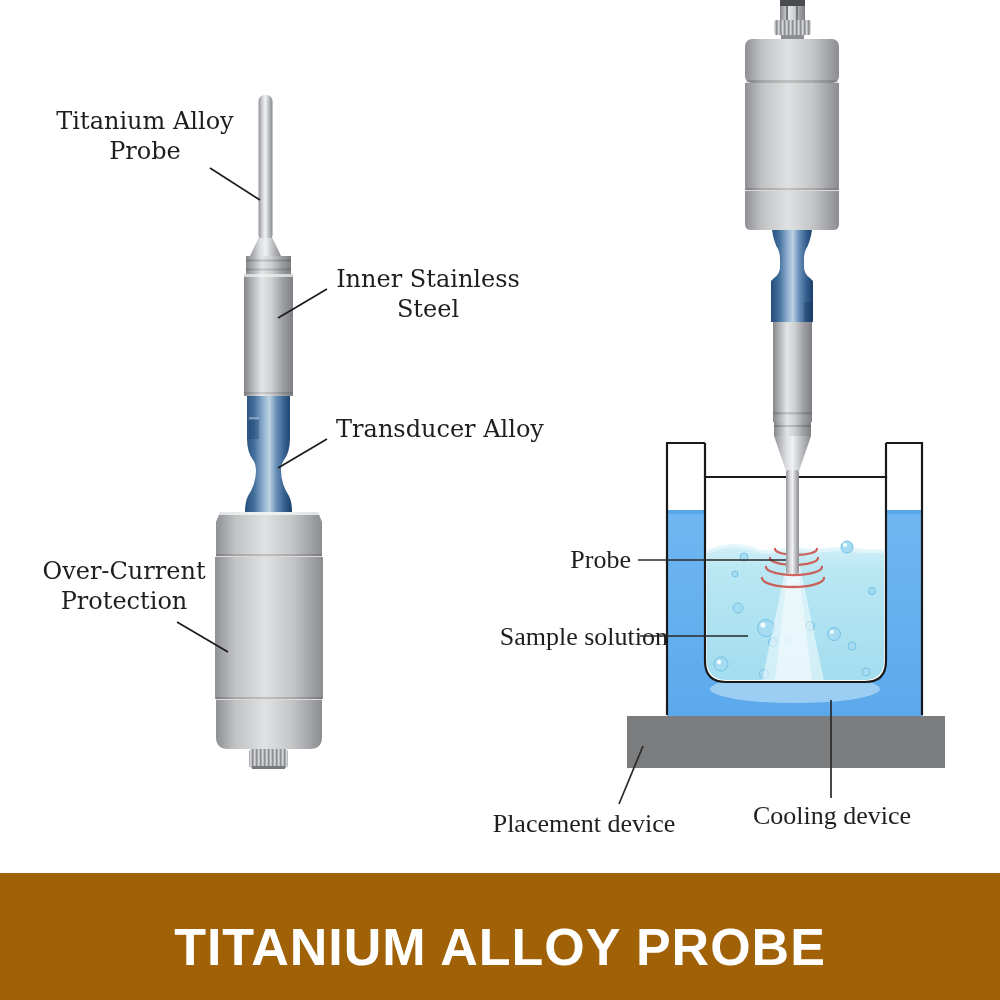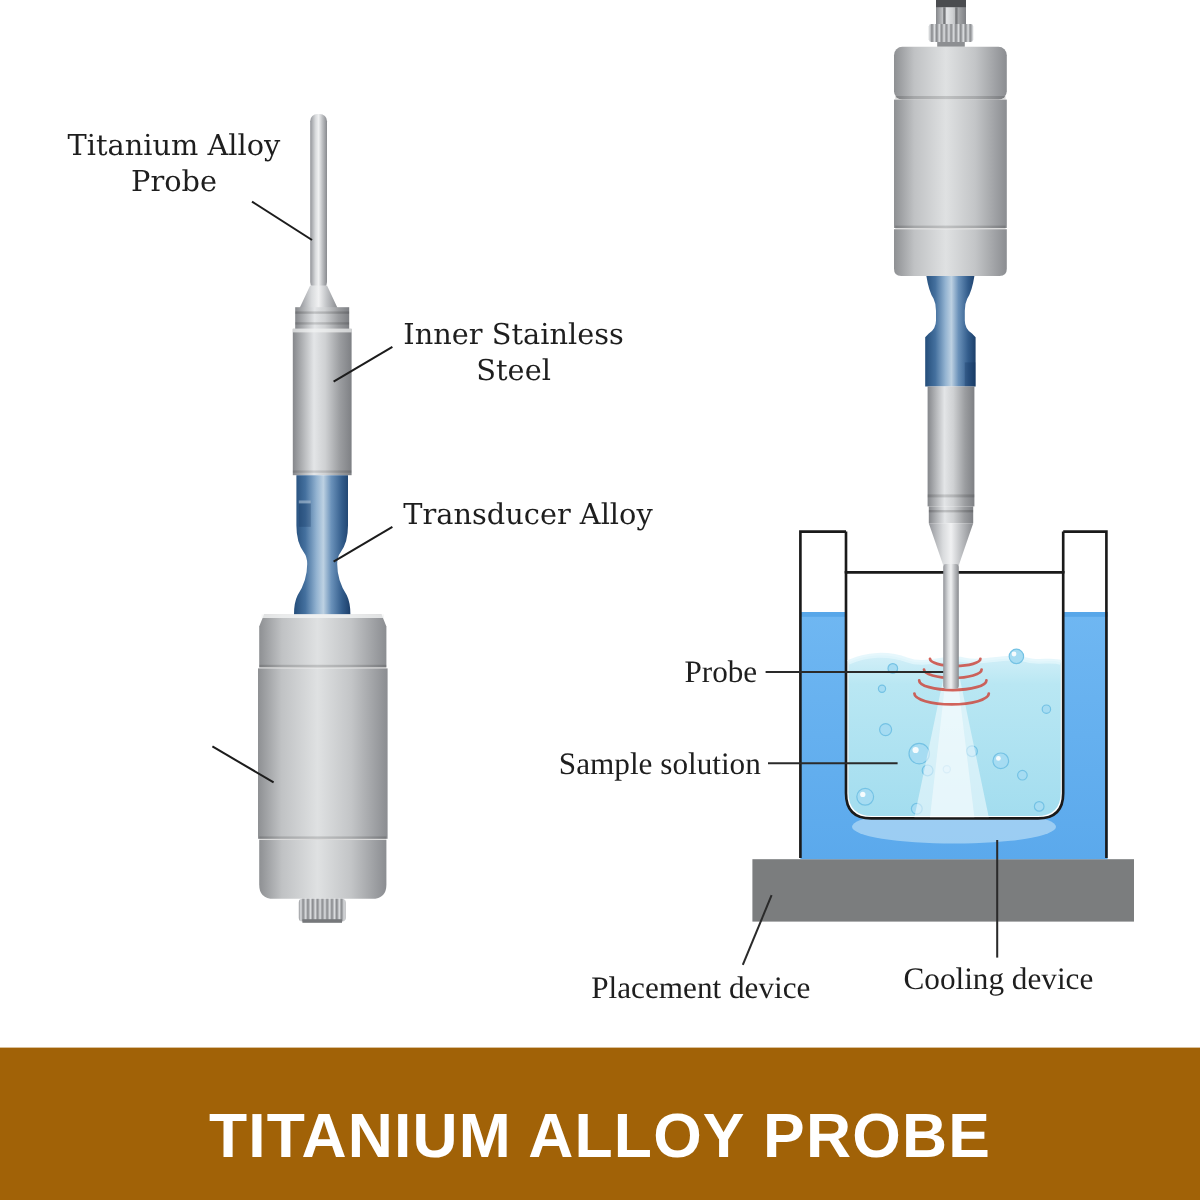--- a/index.html
+++ b/index.html
@@ -198,24 +198,28 @@
 
   <div class="lbl serif-a" style="left:428px;top:264px;">
     <span class="ln">Inner Stainless</span>
     <span class="ln">Steel</span>
   </div>
 
   <div class="lbl serif-a" style="left:440px;top:414px;">
     <span class="ln">Transducer Alloy</span>
   </div>
 
+  <div class="lbl serif-a" style="left:124px;top:556px;">
+    <span class="ln">Over-Current</span>
+    <span class="ln">Protection</span>
+  </div>
 
   <div class="lbl serif-b rightal" style="left:631px;top:544px;">Probe</div>
 
-  <div class="lbl serif-b rightal" style="left:634px;top:621px;">Sample solution</div>
+  <div class="lbl serif-b rightal" style="left:668px;top:621px;">Sample solution</div>
 
   <div class="lbl serif-b center" style="left:584px;top:808px;">Placement device</div>
 
   <div class="lbl serif-b center" style="left:832px;top:800px;">Cooling device</div>
 
   <div class="banner">
     <span>TITANIUM ALLOY PROBE</span>
   </div>
 
 </div>

